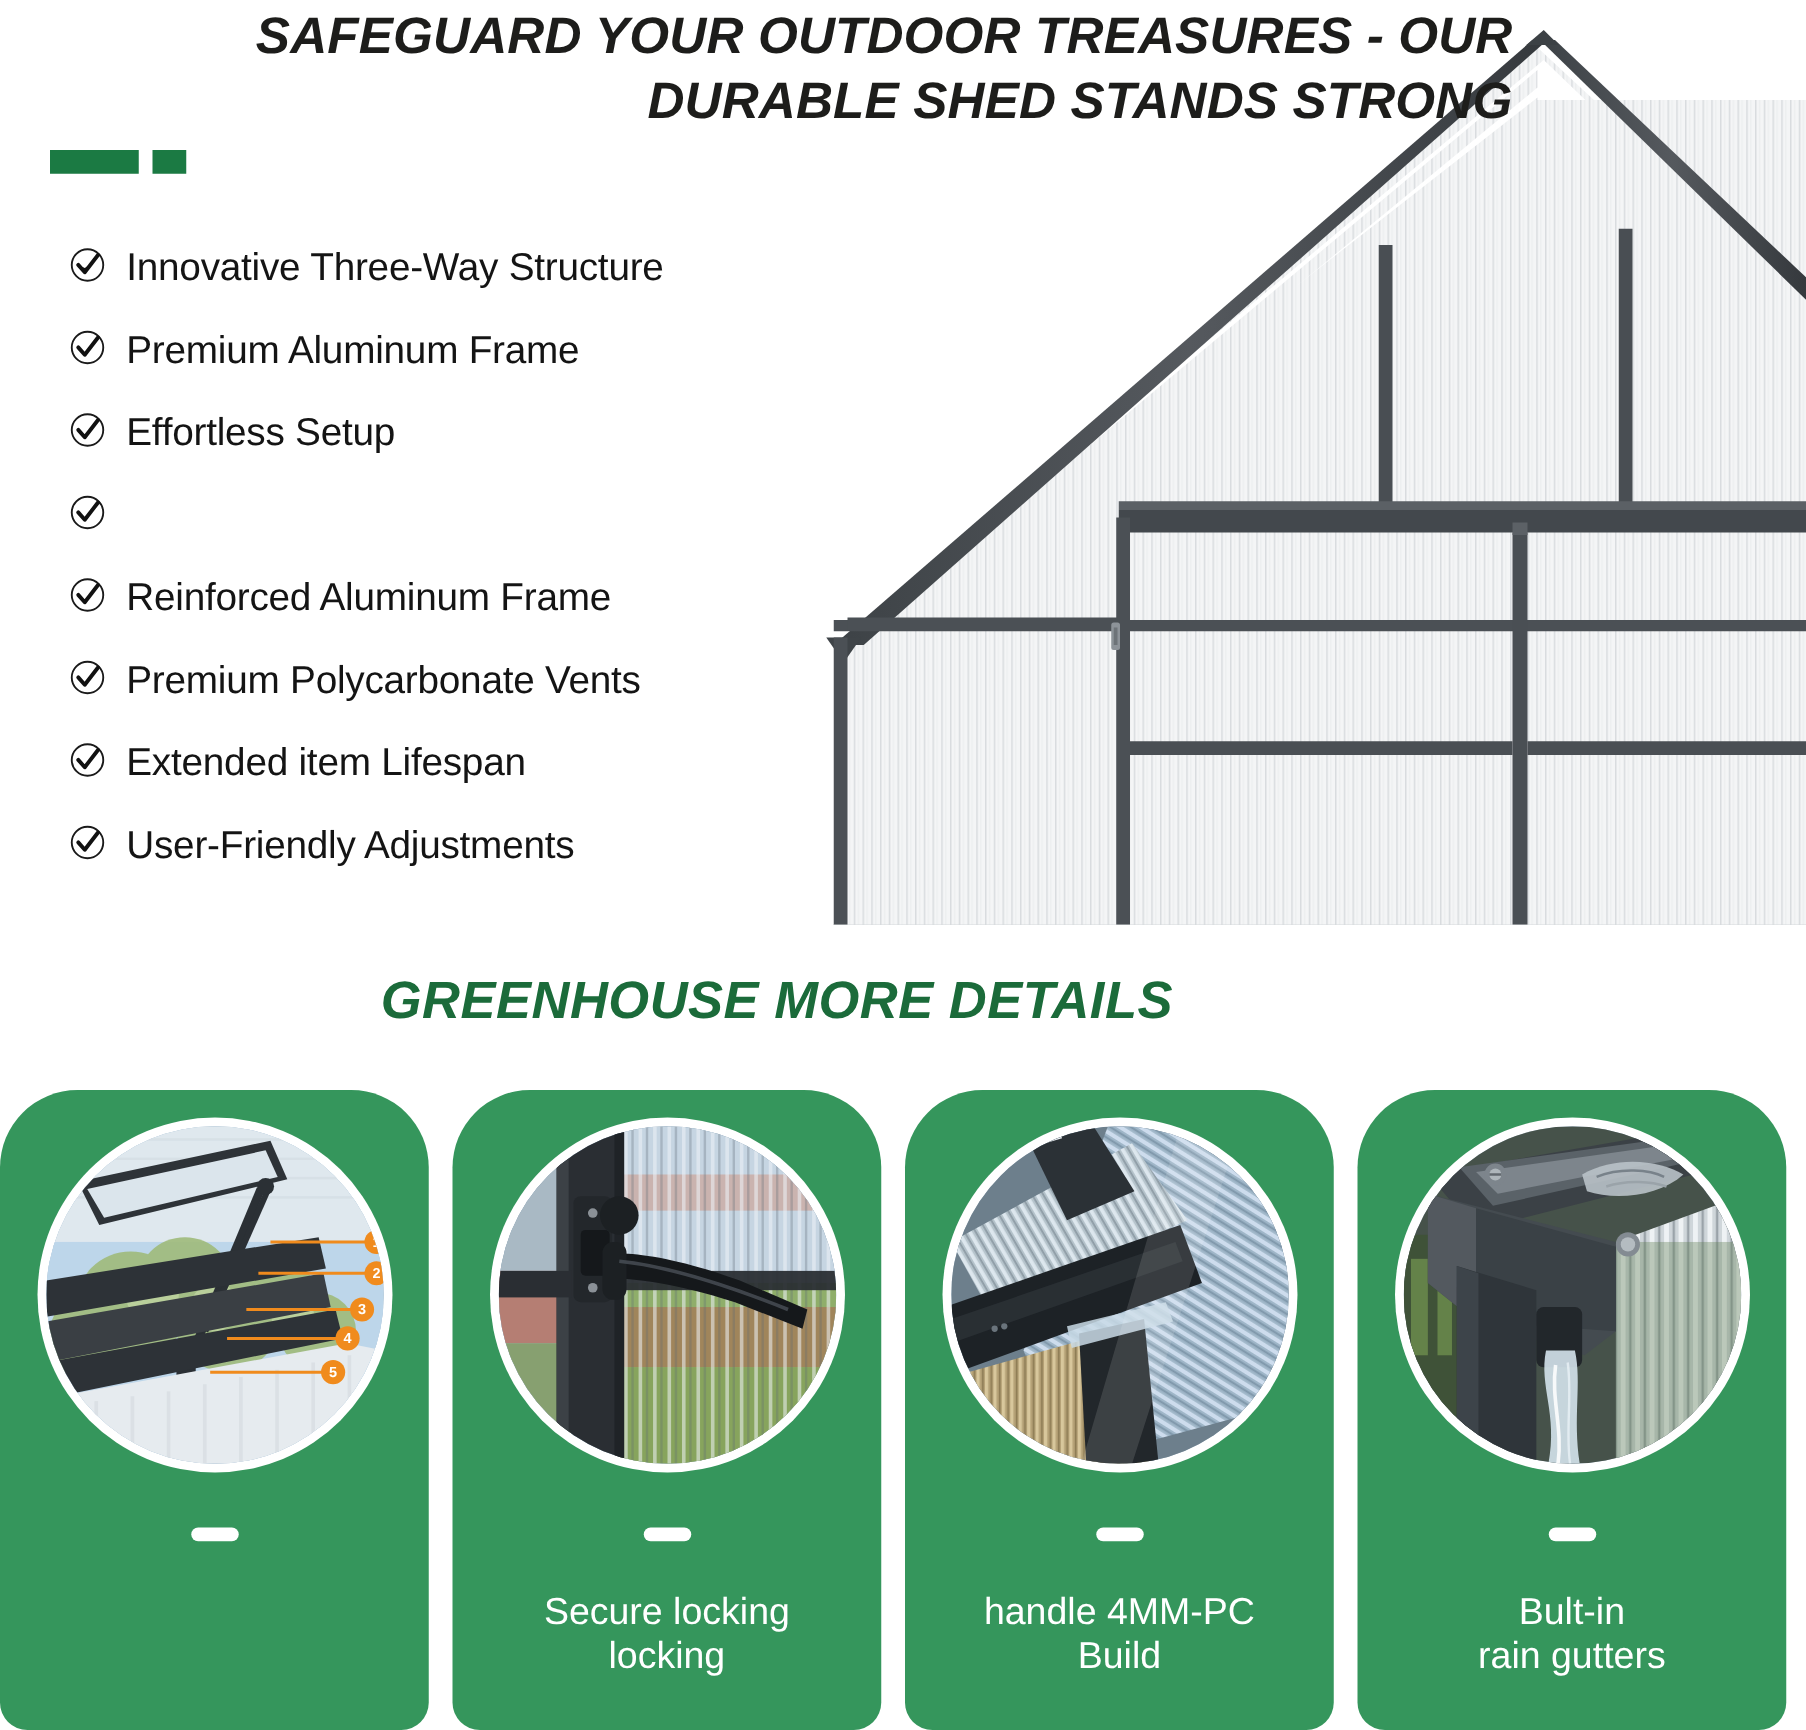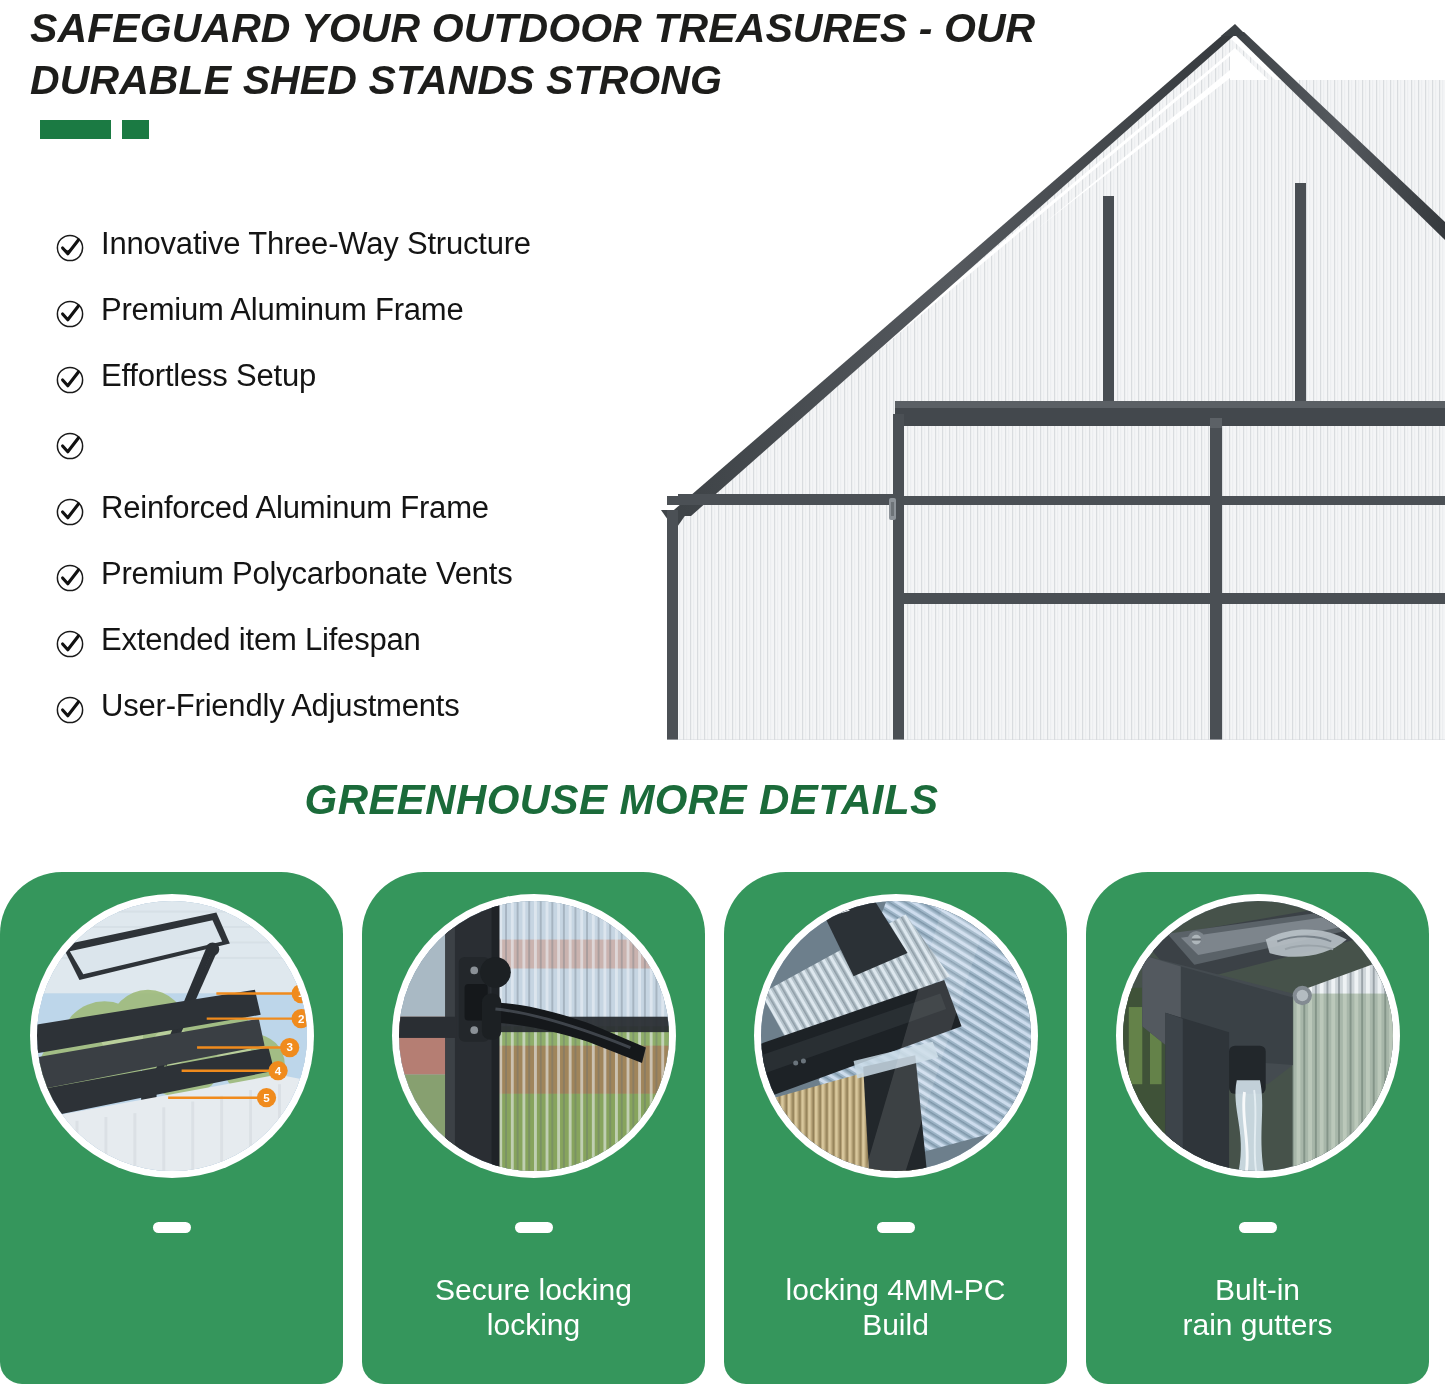--- a/index.html
+++ b/index.html
@@ -26,20 +26,21 @@
     width: 1180px;
     font-family: "Liberation Sans", sans-serif;
     font-weight: bold;
     font-style: italic;
     font-size: 41px;
     line-height: 1.28;
     letter-spacing: 0.1px;
     color: #1d1d1b;
     text-transform: uppercase;
     z-index: 6;
+    text-align: right;
   }
 
   #accent-bars {
     position: absolute;
     left: 40px; top: 120px;
     display: flex;
     gap: 11px;
     z-index: 6;
   }
   .accent-bar { height: 19px; background: #1b7a43; }
@@ -48,21 +49,21 @@
 
   
   #feature-list {
     position: absolute;
     left: 55px; top: 196px;
     width: 650px;
     z-index: 6;
   }
   .feature-item {
     display: flex;
-    align-items: flex-end;
+    align-items: flex-start;
     height: 66px;
   }
   .check-icon {
     width: 30px; height: 30px;
     flex: 0 0 30px;
     margin-right: 16px;
     position: relative;
     top: 1px;
   }
   .check-icon svg { display: block; width: 30px; height: 30px; }
@@ -505,21 +506,21 @@
           <polygon points="106,172 160,160 172,280 112,280" fill="#22272b"></polygon>
 
           <polygon points="96,166 178,146 184,162 100,184" fill="#c9dae6" opacity="0.85"></polygon>
 
           <polygon points="190,0 240,0 150,280 108,280" fill="#ffffff" opacity="0.12"></polygon>
         </svg>
       </div>
     </div>
     <span class="card-pill"></span>
     <div class="card-caption">
-      <span class="line">locking 4MM-PC</span>
+      <span class="line">handle 4MM-PC</span>
       <span class="line">Build</span>
     </div>
   </div>
 
   <div class="detail-card">
     <div class="card-photo-ring">
       <div class="card-photo">
         <svg viewBox="0 0 280 280" preserveAspectRatio="xMidYMid slice">
           <defs>
             <pattern id="panelribs" width="12" height="12" patternUnits="userSpaceOnUse">

